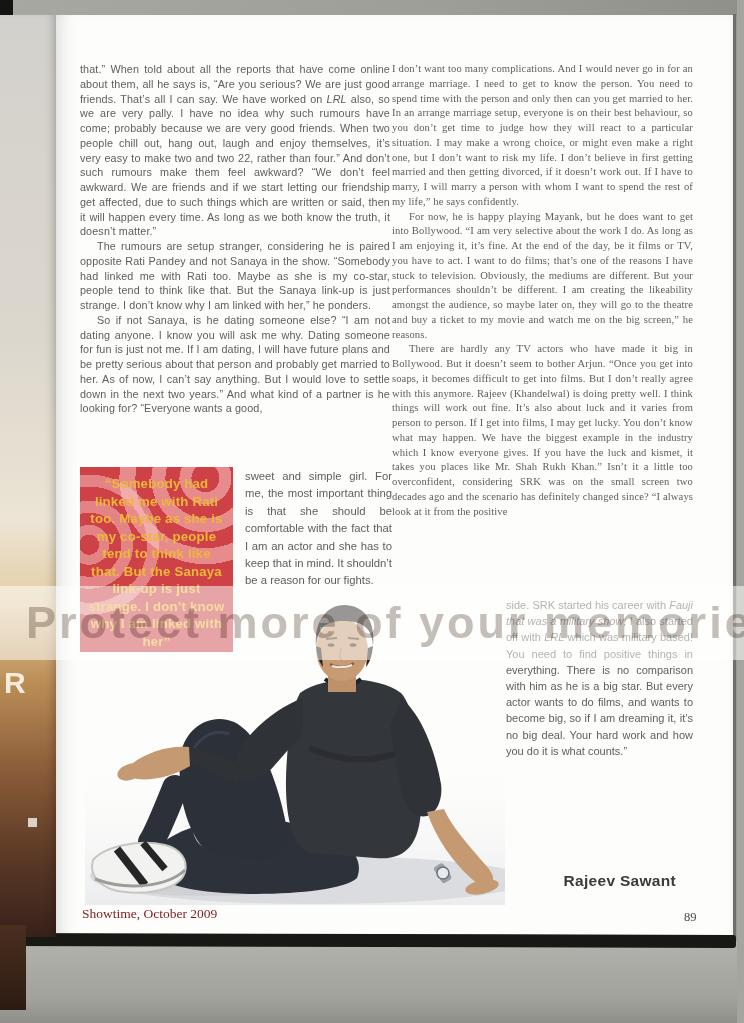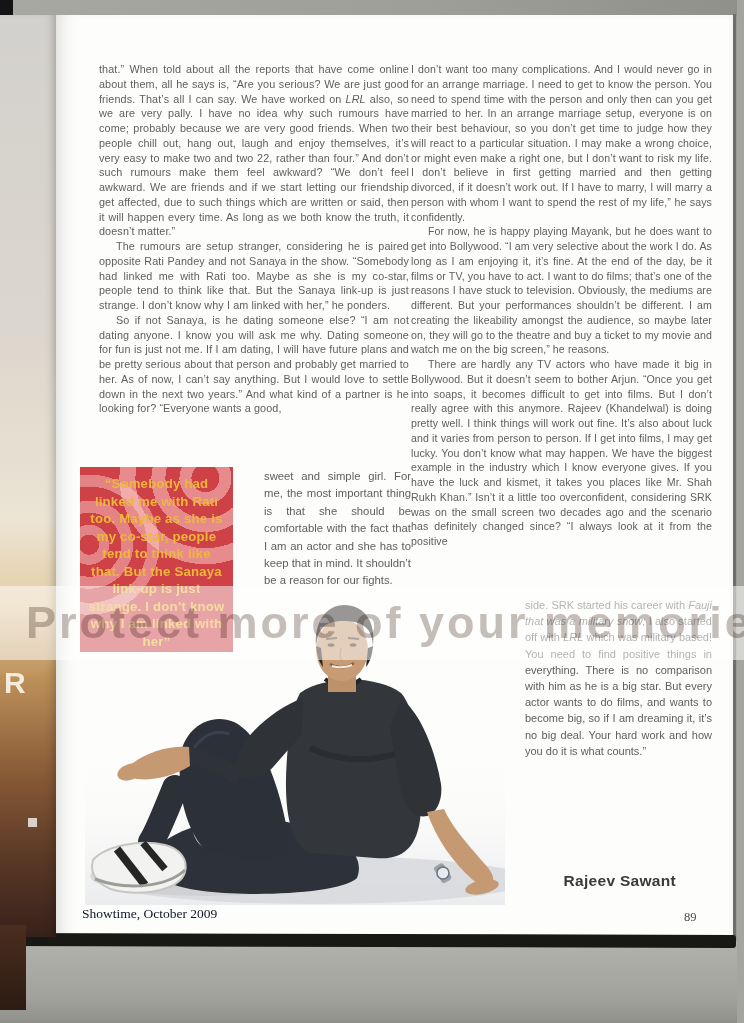--- a/index.html
+++ b/index.html
@@ -22,41 +22,41 @@
   .spine-dot{left:28px;top:818px;width:9px;height:9px;background:rgba(255,255,255,.75);}
   .spine-bottom{left:0;top:925px;width:26px;height:85px;background:linear-gradient(180deg,#4a2e1f,#2c1b12);}
   .scan-bottom{left:0;top:941px;width:744px;height:82px;background:linear-gradient(180deg,#b2b2ac,#a2a29c 70%,#8f8f89);}
   .page-bottom-edge{left:6px;top:934px;width:730px;height:13px;background:#181814;border-radius:3px;transform:rotate(.15deg);}
 
   
   .page{left:55px;top:15px;width:680px;height:924px;background:#fdfdfb;
     box-shadow:inset 16px 0 20px -14px rgba(0,0,0,.18), inset -6px 0 8px -6px rgba(0,0,0,.12);}
 
   
-  .col{color:#5e5e5e;text-align:justify;hyphens:none;margin-left:19px;}
+  .col{color:#5e5e5e;text-align:justify;hyphens:none;}
   .col p{margin:0;}
   .col p.indent{text-indent:17px;}
   .col-main1{left:80px;top:62px;width:310px;font-size:10.8px;line-height:14.75px;letter-spacing:.12px;}
-  .col-main2{left:392px;top:62px;width:301px;font-size:10.6px;line-height:14.75px;letter-spacing:.1px;}
+  .col-main2{left:392px;top:62px;width:301px;font-size:10.6px;line-height:14.75px;letter-spacing:.1px;font-family:Liberation Serif, serif;}
   .col-narrow1{left:245px;top:468px;width:147px;font-size:11.3px;line-height:17.4px;}
   .col-narrow2{left:506px;top:597px;width:187px;font-size:11px;line-height:16.2px;}
   .em{font-style:italic;}
 
   
   .quote-box{left:80px;top:467px;width:153px;height:185px;
     background-color:#ce4146;
     background-image:
       radial-gradient(circle at 82% 6%, rgba(255,210,210,0) 0 14px, rgba(255,212,210,.5) 14px 26px, rgba(255,210,210,0) 26px 40px, rgba(255,212,210,.5) 40px 54px, rgba(255,210,210,0) 54px 70px, rgba(255,212,210,.5) 70px 86px, rgba(255,210,210,0) 86px),
       radial-gradient(circle at 6% 42%, rgba(255,210,210,0) 0 10px, rgba(255,212,210,.45) 10px 20px, rgba(255,210,210,0) 20px 32px, rgba(255,212,210,.45) 32px 44px, rgba(255,210,210,0) 44px 58px, rgba(255,212,210,.45) 58px 70px, rgba(255,210,210,0) 70px);
     padding:8px 8px;box-sizing:border-box;text-align:center;}
   .quote-text{font-weight:bold;font-size:13.2px;line-height:17.5px;color:#edb83a;letter-spacing:.2px;}
 
   
   .byline{left:506px;top:872px;width:170px;text-align:right;font-weight:bold;font-size:15.5px;color:#3a3a3a;letter-spacing:.3px;}
-  .footer-journal{left:82px;top:906px;font-family:"Liberation Serif",serif;font-size:13.5px;color:#0f172a;}
+  .footer-journal{left:82px;top:906px;font-family:"Liberation Serif",serif;font-size:13.5px;color:#7f1d1d;}
   .page-number{left:684px;top:910px;font-family:"Liberation Serif",serif;font-size:12.5px;color:#4a4a4a;}
 
   
   .watermark{left:0;top:586px;width:744px;height:74px;background:rgba(255,255,255,.52);overflow:hidden;pointer-events:none;}
   .watermark-text{white-space:nowrap;padding-left:26px;font-weight:bold;font-size:45px;line-height:74px;
     letter-spacing:3px;color:#c6beba;mix-blend-mode:multiply;font-family:"Liberation Sans",sans-serif;}
 
   .photo{left:85px;top:598px;width:420px;height:307px;}
 </style>
 </head>

